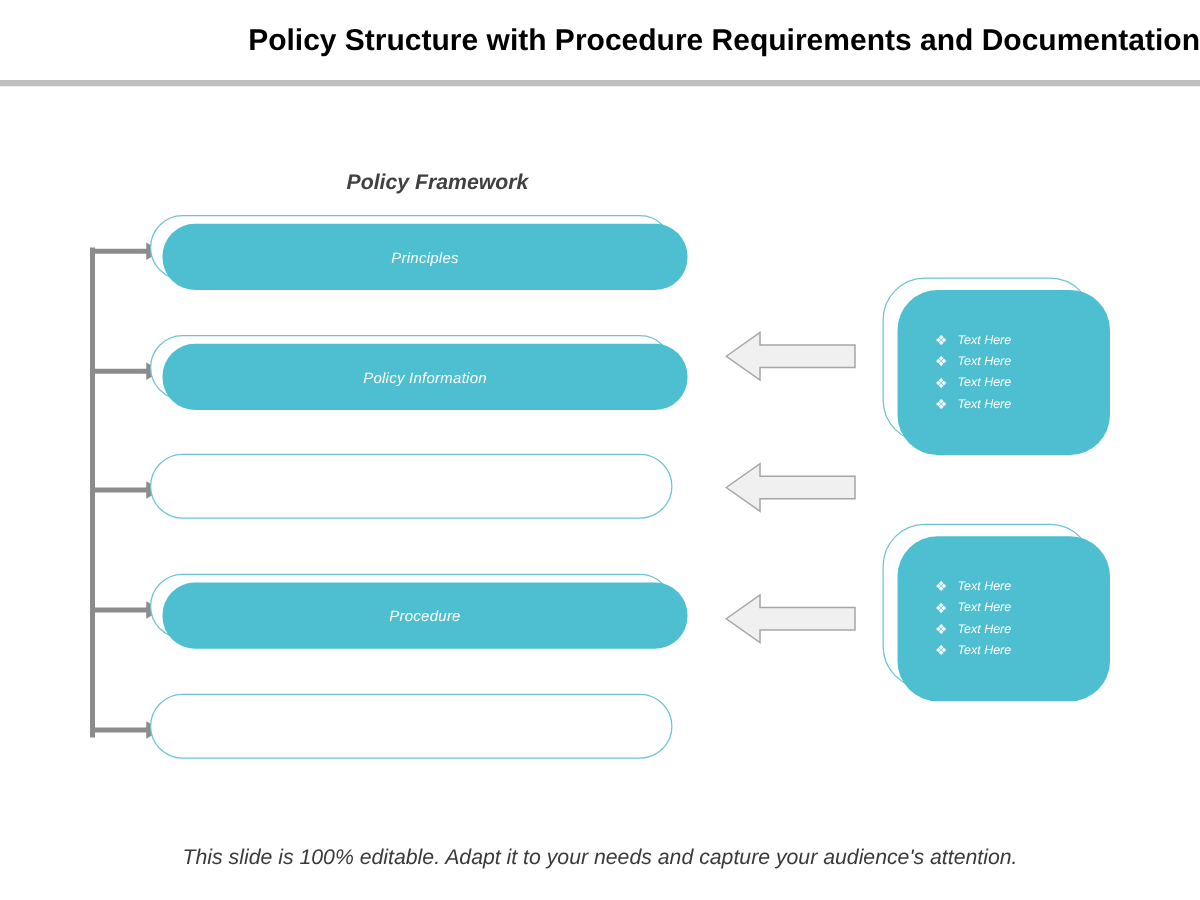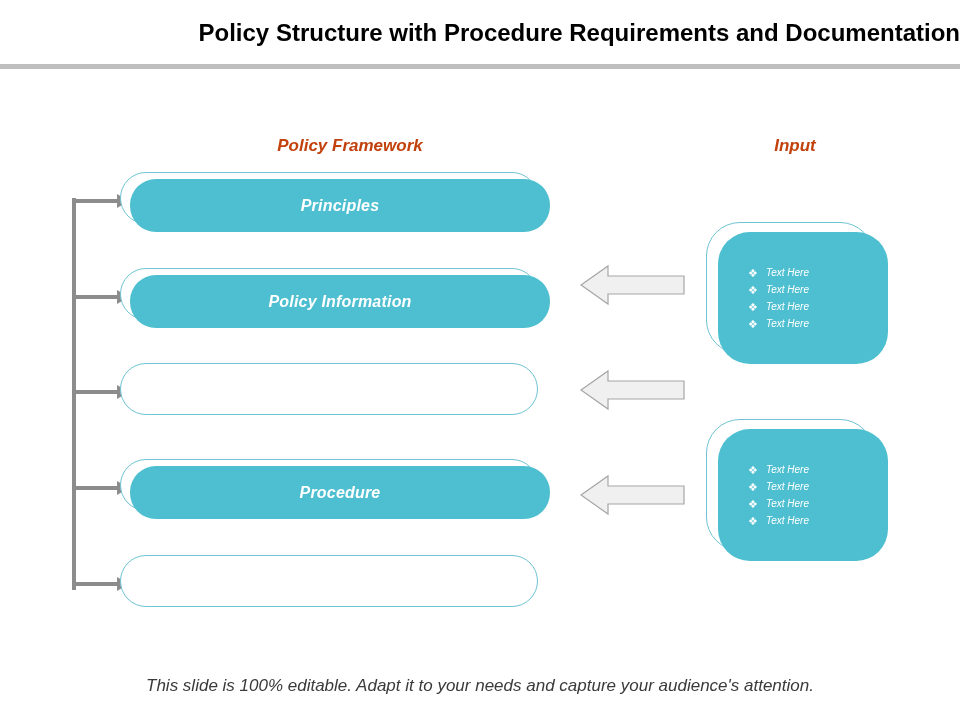--- a/index.html
+++ b/index.html
@@ -42,21 +42,21 @@
     width: 960px; height: 5px;
     background: #bfbfbf;
   }
 
   
   .col-heading {
     position: absolute;
     font-size: 17px;
     font-weight: bold;
     font-style: italic;
-    color: #c2410c;
+    color: #404040;
     text-align: center;
     white-space: nowrap;
   }
   #heading-framework { left: 180px; top: 136px; width: 340px; }
   #heading-input     { left: 700px; top: 136px; width: 190px; }
 
   
   #trunk {
     position: absolute;
     left: 72px; top: 198px;
@@ -101,22 +101,22 @@
     width: 420px; height: 53px;
     background: #4dbfd0;
     border-radius: 26px;
     box-sizing: border-box;
     display: flex;
     align-items: center;
     justify-content: center;
   }
   .stage .label {
     color: #ffffff;
-    font-size: 16px;
-    font-weight: bold;
+    font-size: 12px;
+    font-weight: normal;
     font-style: italic;
     letter-spacing: 0.2px;
     white-space: nowrap;
   }
 
   
   .block-arrow {
     position: absolute;
     left: 580px;
     width: 105px;
@@ -188,21 +188,20 @@
 </style>
 </head>
 <body>
 
 <div id="slide">
 
   <div id="slide-title">Policy Structure with Procedure Requirements and Documentation</div>
   <div id="title-divider"></div>
 
   <div class="col-heading" id="heading-framework">Policy Framework</div>
-  <div class="col-heading" id="heading-input">Input</div>
 
   <div id="trunk"></div>
   <div class="flow-arrow" style="top:199px;"></div>
   <div class="flow-arrow" style="top:295px;"></div>
   <div class="flow-arrow" style="top:390px;"></div>
   <div class="flow-arrow" style="top:486px;"></div>
   <div class="flow-arrow" style="top:582px;"></div>
 
   <div class="stage" style="top:172px;">
     <div class="outline"></div>

